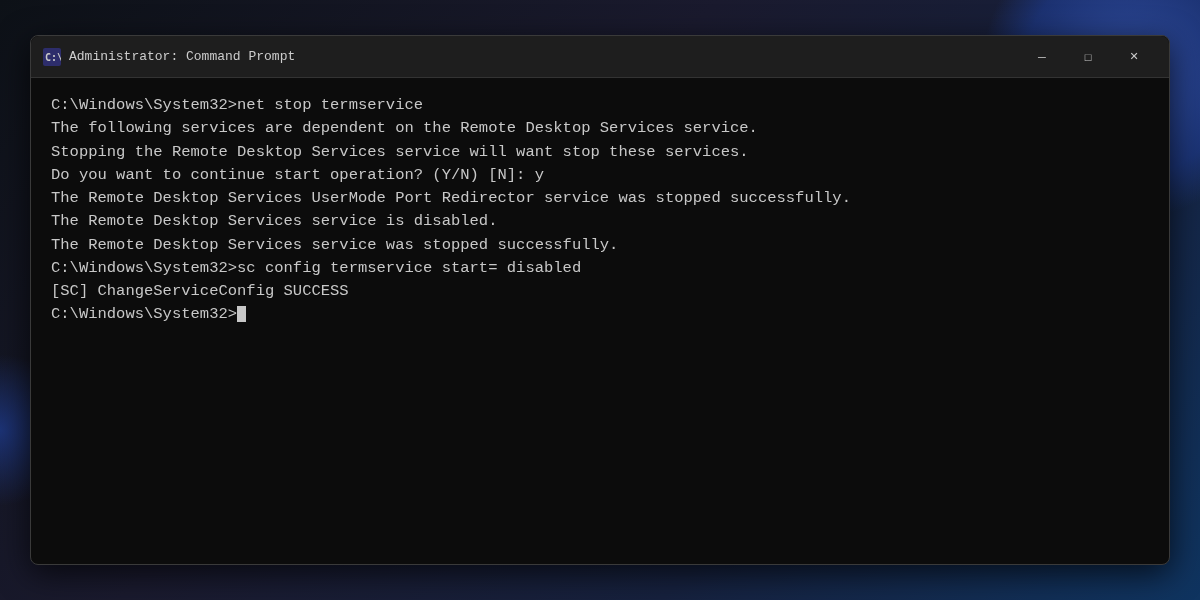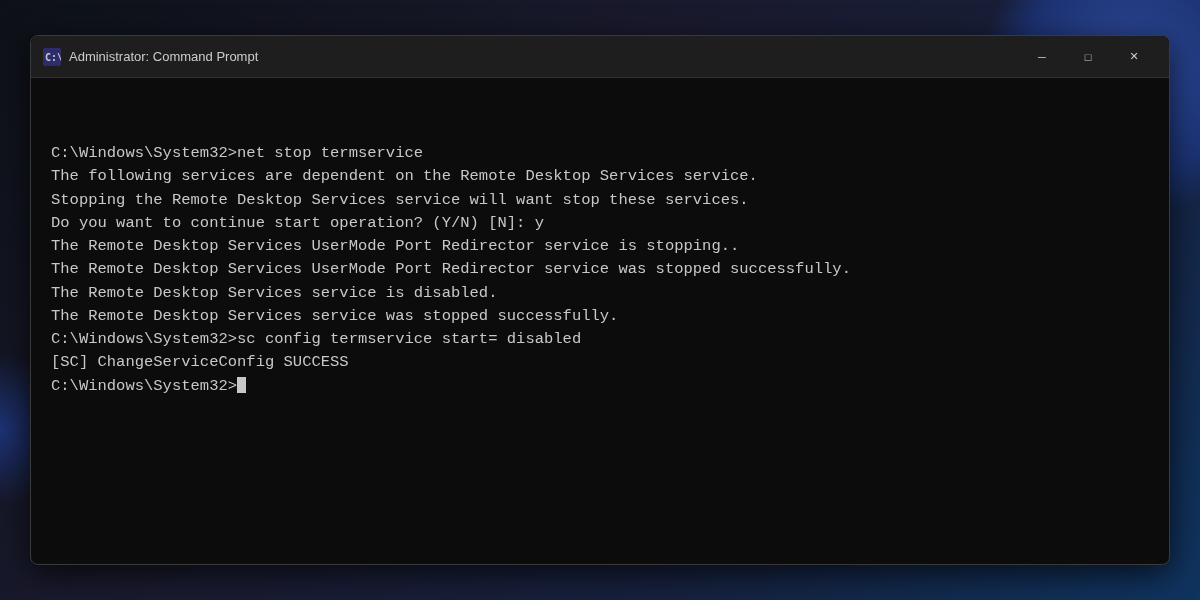--- a/index.html
+++ b/index.html
@@ -87,21 +87,21 @@
     }
 
     .cmd-icon-svg {
       width: 18px;
       height: 18px;
     }
 
     .title-text {
       color: #cccccc;
       font-size: 13px;
-      font-family: Liberation Sans, sans-serif;
+      font-family: Liberation Mono, monospace;
       flex: 1;
     }
 
     .window-controls {
       display: flex;
       gap: 0;
       margin-left: auto;
     }
 
     .win-btn {
@@ -117,21 +117,20 @@
     }
 
     .cmd-content {
       flex: 1;
       padding: 16px 20px;
       font-family: 'Consolas', 'Courier New', monospace;
       font-size: 15.5px;
       color: #c8c8c8;
       line-height: 1.5;
       overflow: hidden;
-      margin-top: 48px;
     }
 
     .cmd-line {
       white-space: pre;
       display: block;
     }
 
     .cursor {
       display: inline-block;
       width: 9px;
@@ -169,21 +168,20 @@
       </div>
     </div>
 
     <div class="cmd-content" id="terminal-output">
     <span class="cmd-line">C:\Windows\System32&gt;net stop termservice</span>
         <span class="cmd-line">The following services are dependent on the Remote Desktop Services service.</span>
         <span class="cmd-line">Stopping the Remote Desktop Services service will want stop these services.</span>
         <span class="cmd-line"></span>
         <span class="cmd-line"></span>
         <span class="cmd-line">Do you want to continue start operation? (Y/N) [N]: y</span>
-        <span class="cmd-line">The Remote Desktop Services UserMode Port Redirector service is stopping..</span>
         <span class="cmd-line">The Remote Desktop Services UserMode Port Redirector service was stopped successfully.</span>
         <span class="cmd-line"></span>
         <span class="cmd-line">The Remote Desktop Services service is disabled.</span>
         <span class="cmd-line">The Remote Desktop Services service was stopped successfully.</span>
         <span class="cmd-line"></span>
         <span class="cmd-line">C:\Windows\System32&gt;sc config termservice start= disabled</span>
         <span class="cmd-line">[SC] ChangeServiceConfig SUCCESS</span>
         <span class="cmd-line"></span>
         <span class="cmd-line">C:\Windows\System32&gt;<span class="cursor"></span></span>
       </div>

